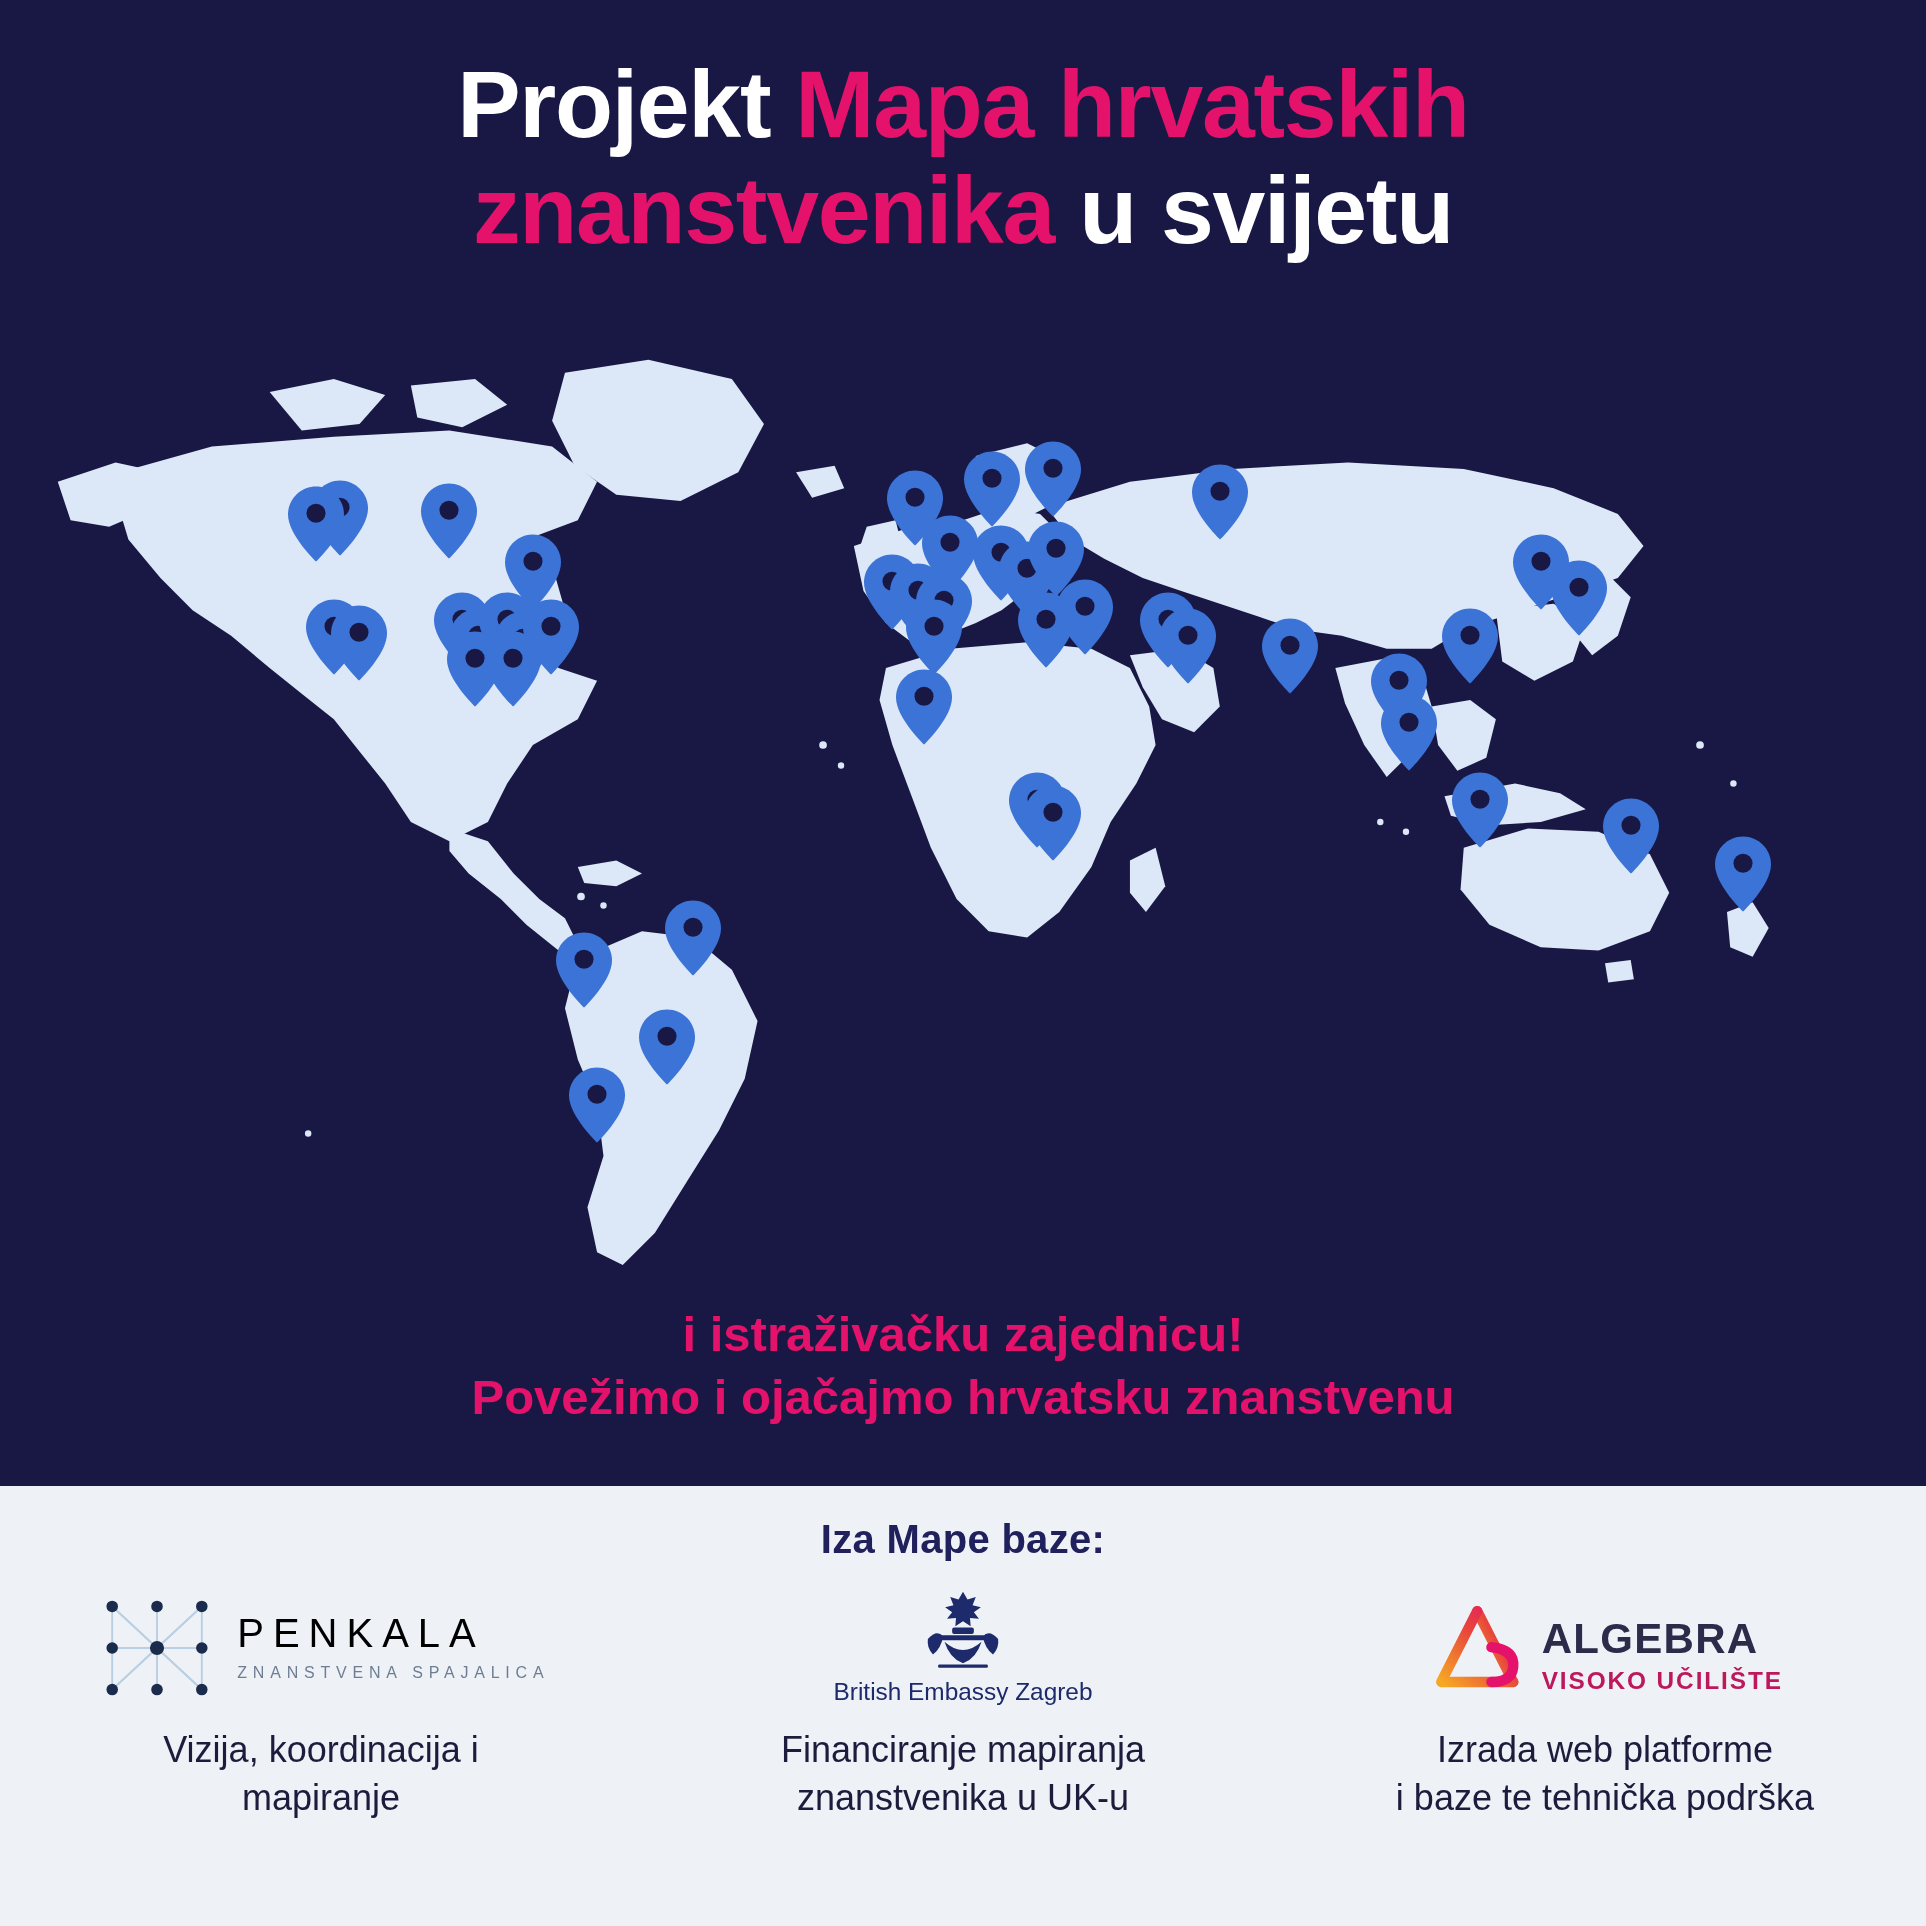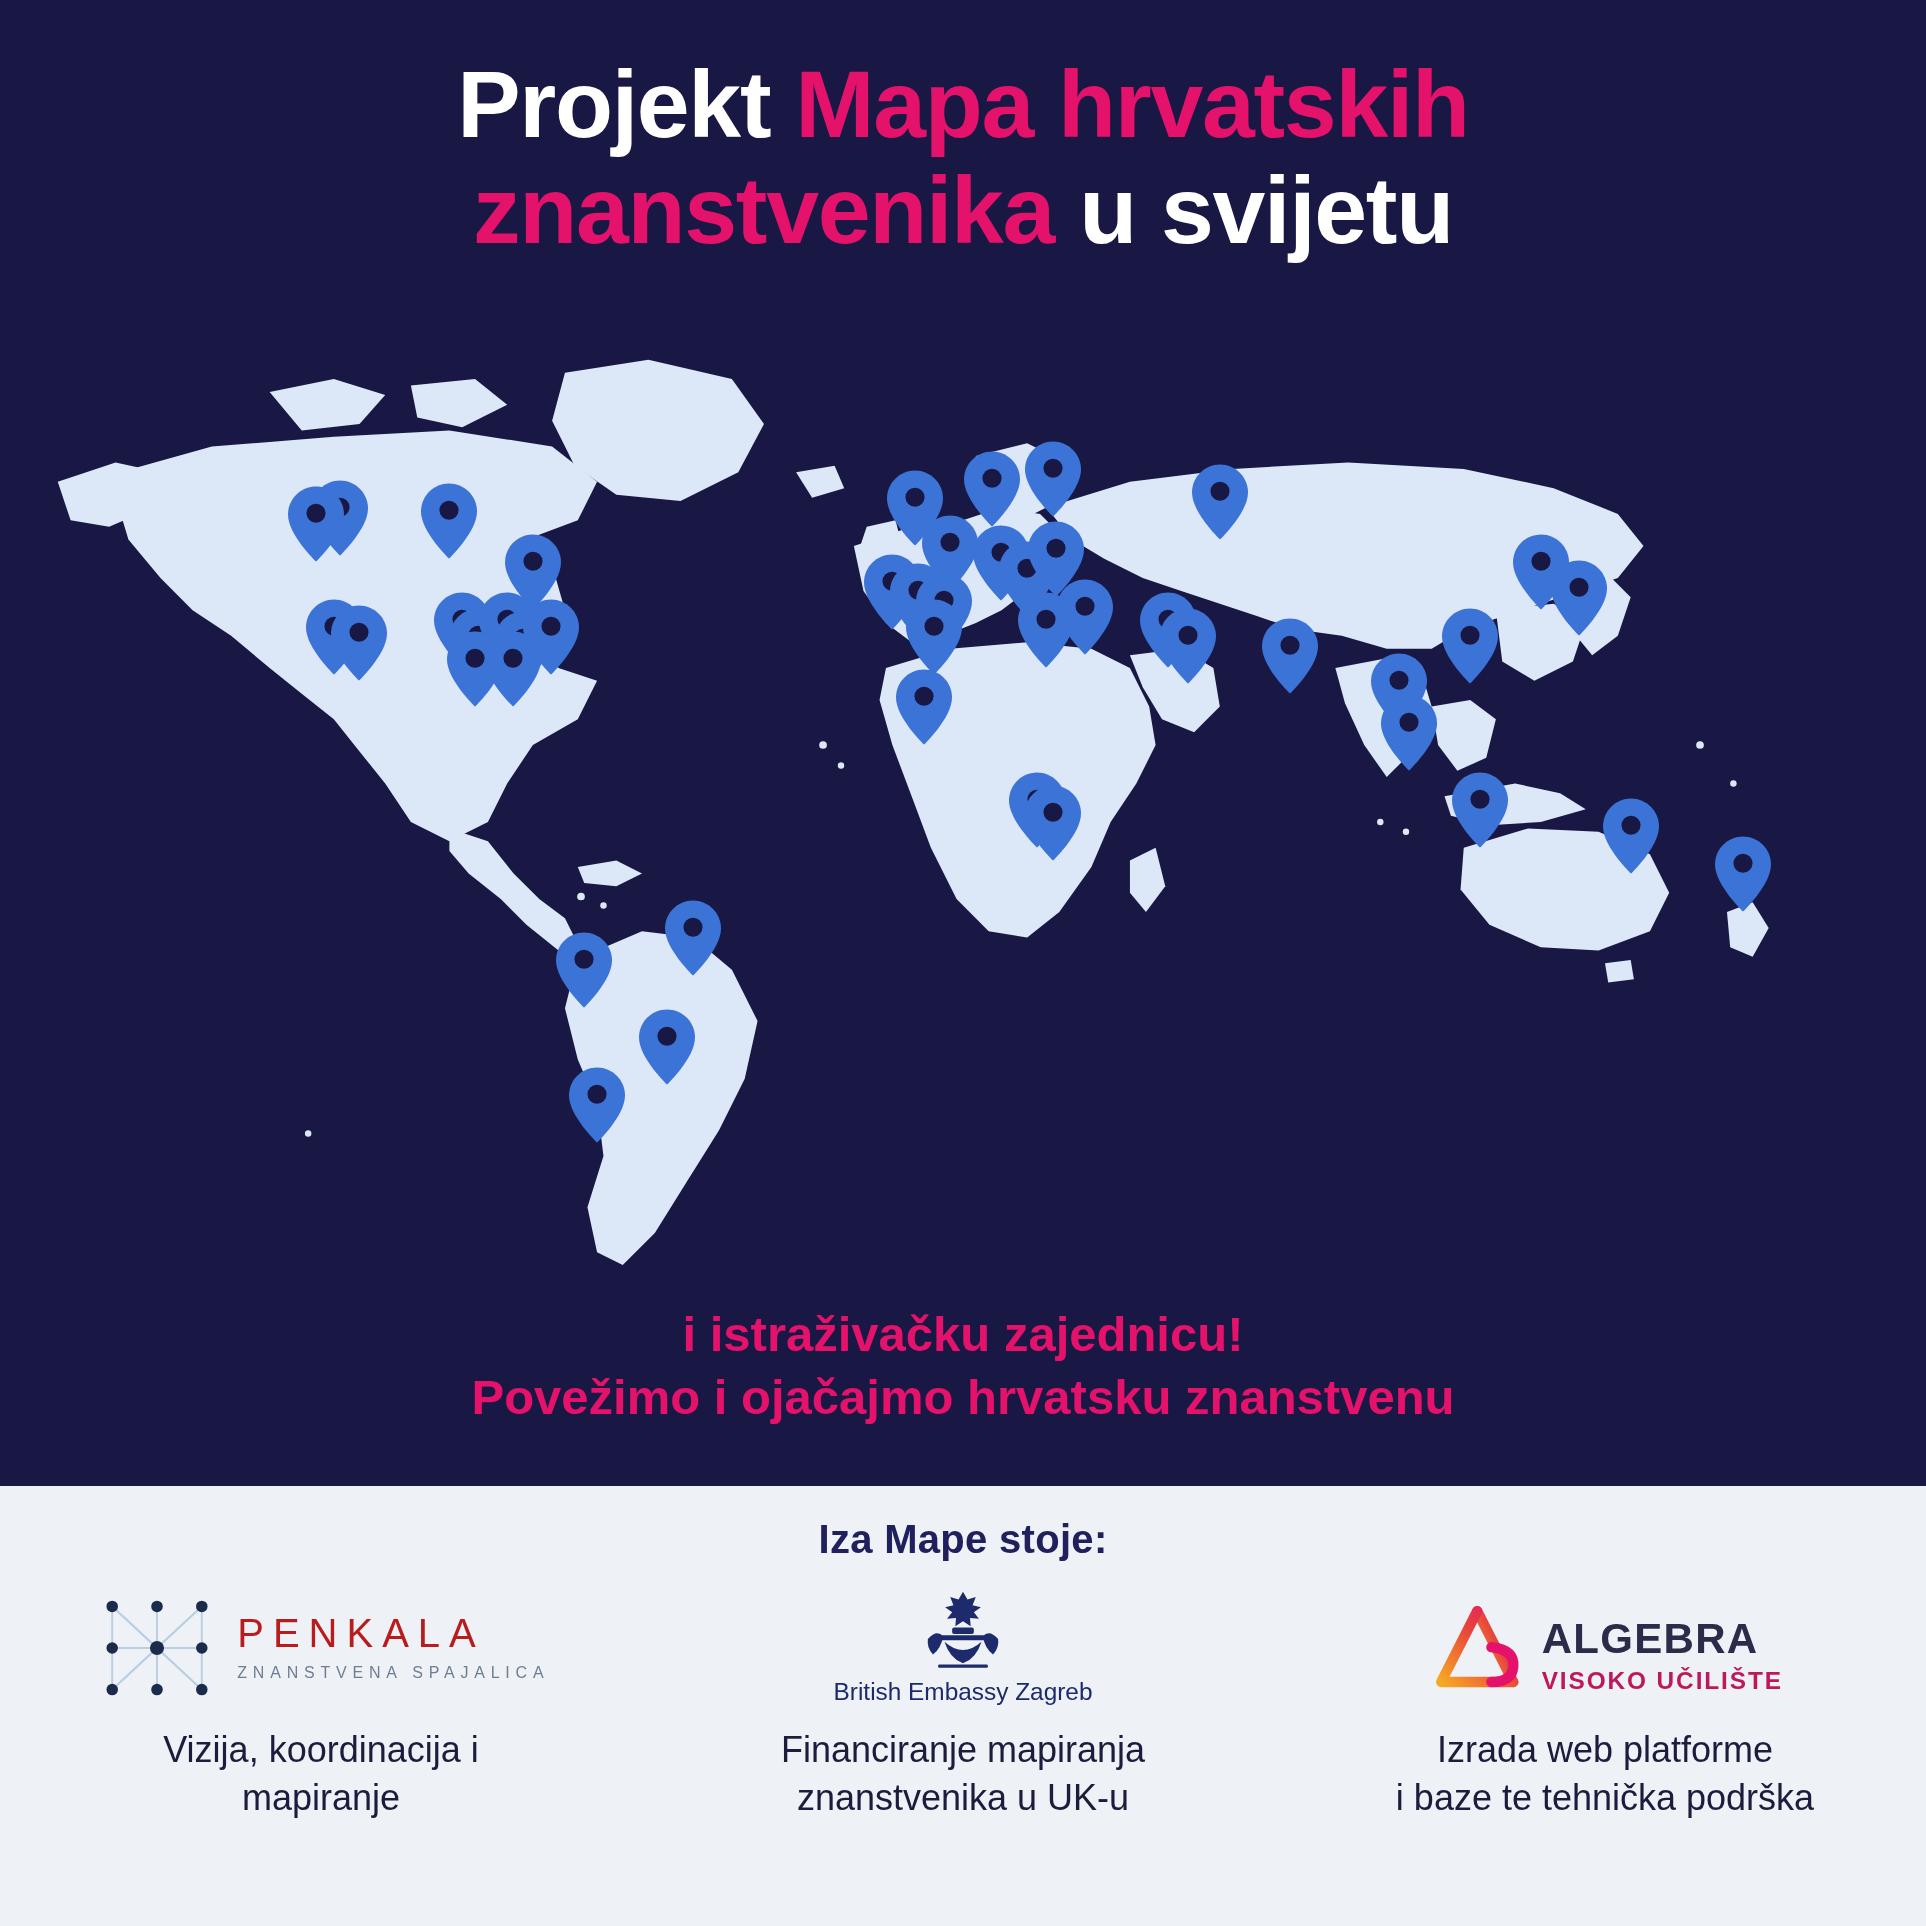--- a/index.html
+++ b/index.html
@@ -110,21 +110,21 @@
     text-align: center;
     color: #1c1c3c;
     font-size: 36px;
     line-height: 1.32;
     white-space: pre-line;
   }
   
   .penkala-wrap { display: flex; align-items: center; gap: 16.7px; }
   .penkala-text { display: flex; flex-direction: column; align-items: flex-start; }
   .penkala-name {
-    color: #b91c1c;
+    color: #000000;
     font-size: 40px;
     letter-spacing: 9px;
     font-weight: 400;
     text-align: right;
   }
   .penkala-sub {
     color: #6f7d93;
     font-size: 16px;
     letter-spacing: 5.8px;
     line-height: 1.5;
@@ -522,21 +522,21 @@
         </div>
       </div>
   </div>
 
   <div class="tagline">
     <div>i istraživačku zajednicu!</div>
     <div>Povežimo i ojačajmo hrvatsku znanstvenu</div>
   </div>
 
   <div class="footer">
-    <div class="footer-title">Iza Mape stoje:</div>
+    <div class="footer-title">Iza Mape baze:</div>
 
     <div class="partners">
 
       <div class="partner">
         <div class="logo-area">
           <div class="penkala-wrap">
             <svg width="128" height="122" viewBox="0 0 200 190">
               <g stroke="#b9cfe4" stroke-width="3" fill="none">
                 <line x1="30" y1="30" x2="170" y2="160"></line>
                 <line x1="170" y1="30" x2="30" y2="160"></line>

